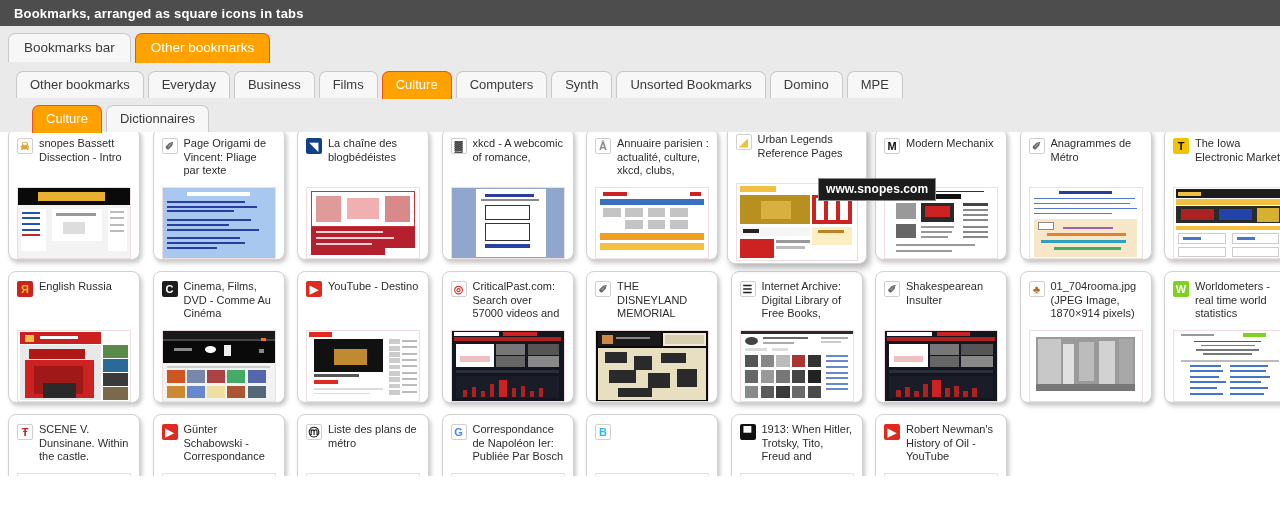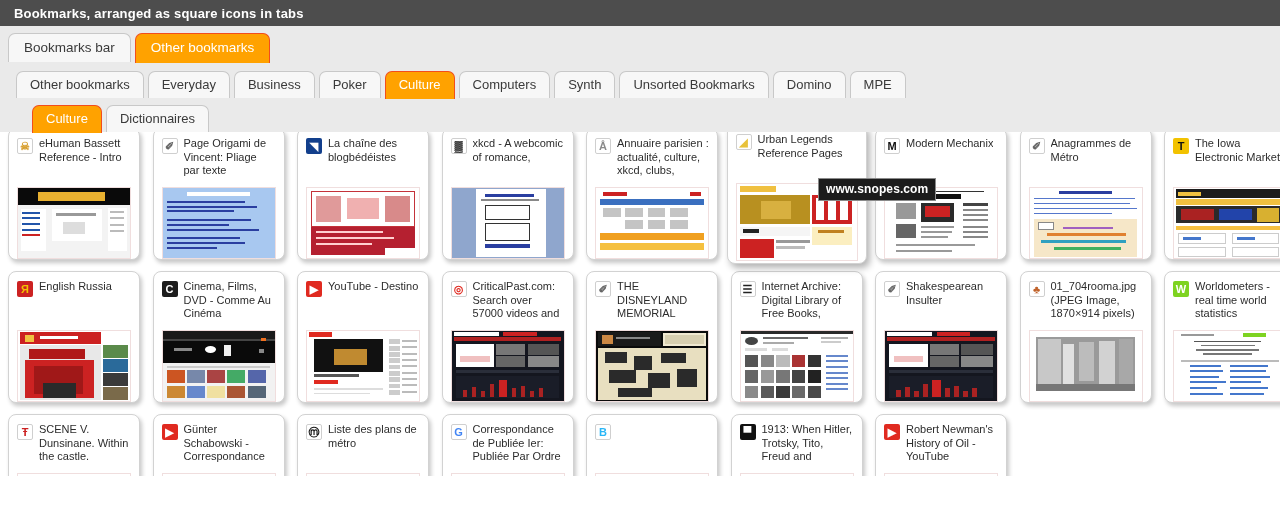--- a/index.html
+++ b/index.html
@@ -153,39 +153,39 @@
 </div>
 
 <div id="tabstrip-level1" class="tabstrip">
     <div class="tab">Bookmarks bar</div>
     <div class="tab active">Other bookmarks</div>
   </div>
 <div id="tabstrip-level2" class="tabstrip">
     <div class="tab">Other bookmarks</div>
     <div class="tab">Everyday</div>
     <div class="tab">Business</div>
-    <div class="tab">Poker</div>
+    <div class="tab">Films</div>
     <div class="tab active">Culture</div>
     <div class="tab">Computers</div>
     <div class="tab">Synth</div>
     <div class="tab">Unsorted Bookmarks</div>
     <div class="tab">Domino</div>
     <div class="tab">MPE</div>
   </div>
 <div id="tabstrip-level3" class="tabstrip">
     <div class="tab active">Culture</div>
     <div class="tab">Dictionnaires</div>
   </div>
 
 <div id="content">
   <div id="grid">
       <div class="tile" style="left: 8px; top: -4px;">
         <div class="tile-head">
           <span class="favicon" style="background: rgb(255, 255, 255); color: rgb(216, 160, 48); border: 1px solid rgb(207, 207, 207); line-height: 14px;">☠</span>
-          <span class="tile-title">eHuman Bassett Reference - Intro</span>
+          <span class="tile-title">snopes Bassett Dissection - Intro</span>
         </div>
         <div class="thumb">
           <div style="position:absolute;left:0%;top:0%;width:100%;height:24%;background:#0a0a0a;"></div>
           <div style="position:absolute;left:18%;top:6%;width:60%;height:13%;background:#e8b030;"></div>
           <div style="position:absolute;left:0%;top:24%;width:100%;height:76%;background:#f3f3f3;"></div>
           <div style="position:absolute;left:3%;top:30%;width:22%;height:60%;background:#ffffff;"></div>
           <div style="position:absolute;left:4%;top:34%;width:16%;height:3%;background:#2255aa;"></div>
           <div style="position:absolute;left:4%;top:42%;width:16%;height:3%;background:#2255aa;"></div>
           <div style="position:absolute;left:4%;top:50%;width:16%;height:3%;background:#2255aa;"></div>
           <div style="position:absolute;left:4%;top:58%;width:16%;height:3%;background:#2255aa;"></div>
@@ -637,21 +637,21 @@
           <span class="favicon" style="background: rgb(255, 255, 255); color: rgb(17, 17, 17); border: 1px solid rgb(207, 207, 207); line-height: 14px;">ⓜ</span>
           <span class="tile-title">Liste des plans de métro</span>
         </div>
         <div class="thumb">
           <div style="position:absolute;left:0%;top:0%;width:100%;height:100%;background:#ffffff;"></div>
         </div>
       </div>
       <div class="tile" style="left: 441.5px; top: 282px;">
         <div class="tile-head">
           <span class="favicon" style="background: rgb(255, 255, 255); color: rgb(66, 133, 244); border: 1px solid rgb(207, 207, 207); line-height: 14px;">G</span>
-          <span class="tile-title">Correspondance de Publiée Ier: Publiée Par Ordre</span>
+          <span class="tile-title">Correspondance de Napoléon Ier: Publiée Par Bosch</span>
         </div>
         <div class="thumb">
           <div style="position:absolute;left:0%;top:0%;width:100%;height:100%;background:#ffffff;"></div>
         </div>
       </div>
       <div class="tile" style="left: 586px; top: 282px;">
         <div class="tile-head">
           <span class="favicon" style="background: rgb(255, 255, 255); color: rgb(41, 182, 246); border: 1px solid rgb(207, 207, 207); line-height: 14px;">B</span>
         </div>
         <div class="thumb">

